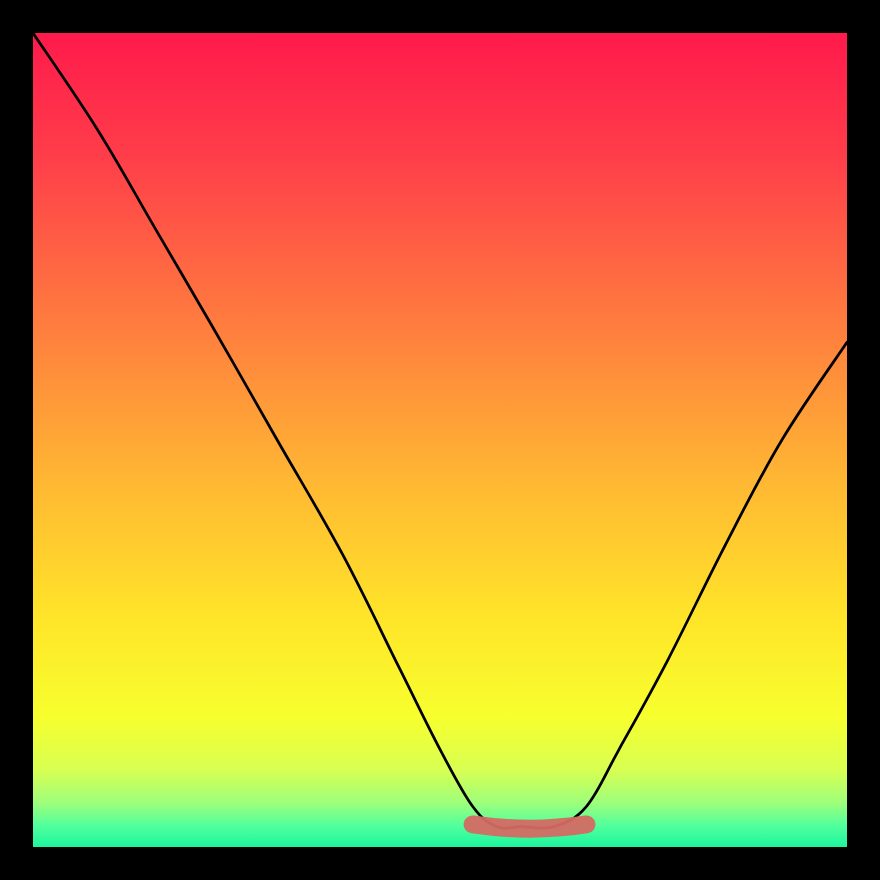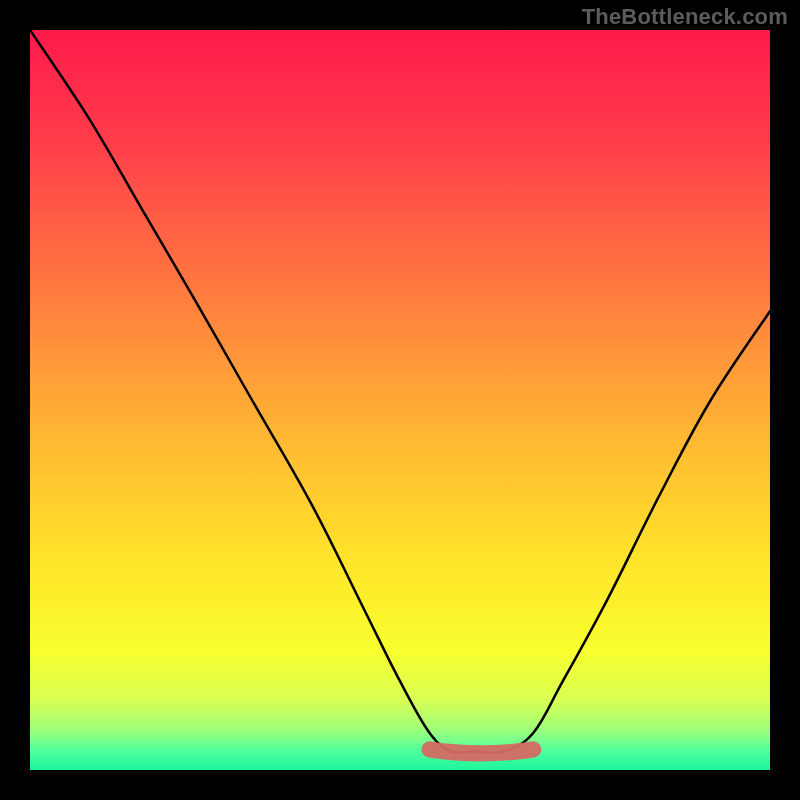--- a/index.html
+++ b/index.html
@@ -48,21 +48,20 @@
     font-size: 22px;
     font-weight: 600;
     color: #5c5c5c;
     letter-spacing: 0.2px;
   }
 </style>
 </head>
 <body>
 
 <div class="frame">
-  <div class="watermark">TheBottleneck.com</div>
 
   <div class="plot-area">
     <svg class="gradient-bg" viewBox="0 0 740 740" preserveAspectRatio="none">
       <defs>
         <linearGradient id="bg-grad" x1="0" y1="0" x2="0" y2="1">
             <stop offset="0%" stop-color="#ff1a4b"></stop>
             <stop offset="15%" stop-color="#ff3d4a"></stop>
             <stop offset="35%" stop-color="#ff7a3f"></stop>
             <stop offset="55.00000000000001%" stop-color="#ffb733"></stop>
             <stop offset="72%" stop-color="#ffe529"></stop>

